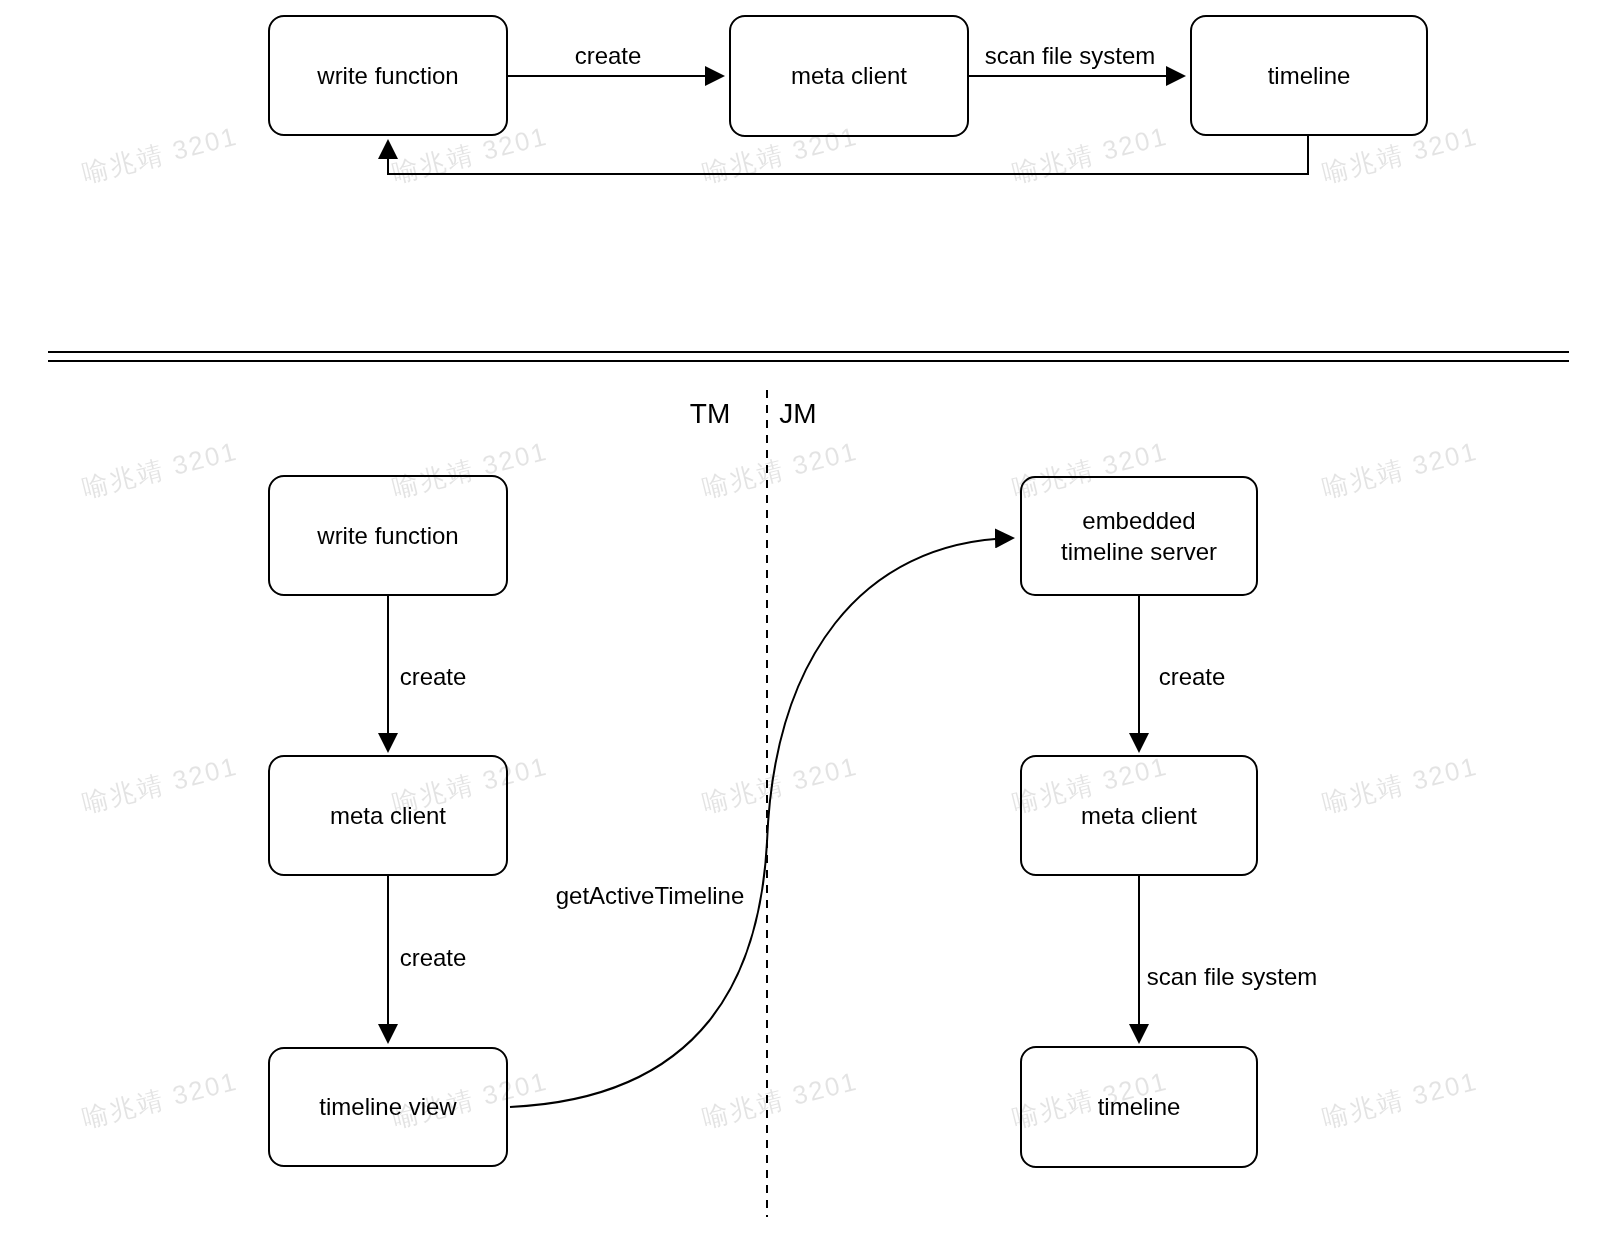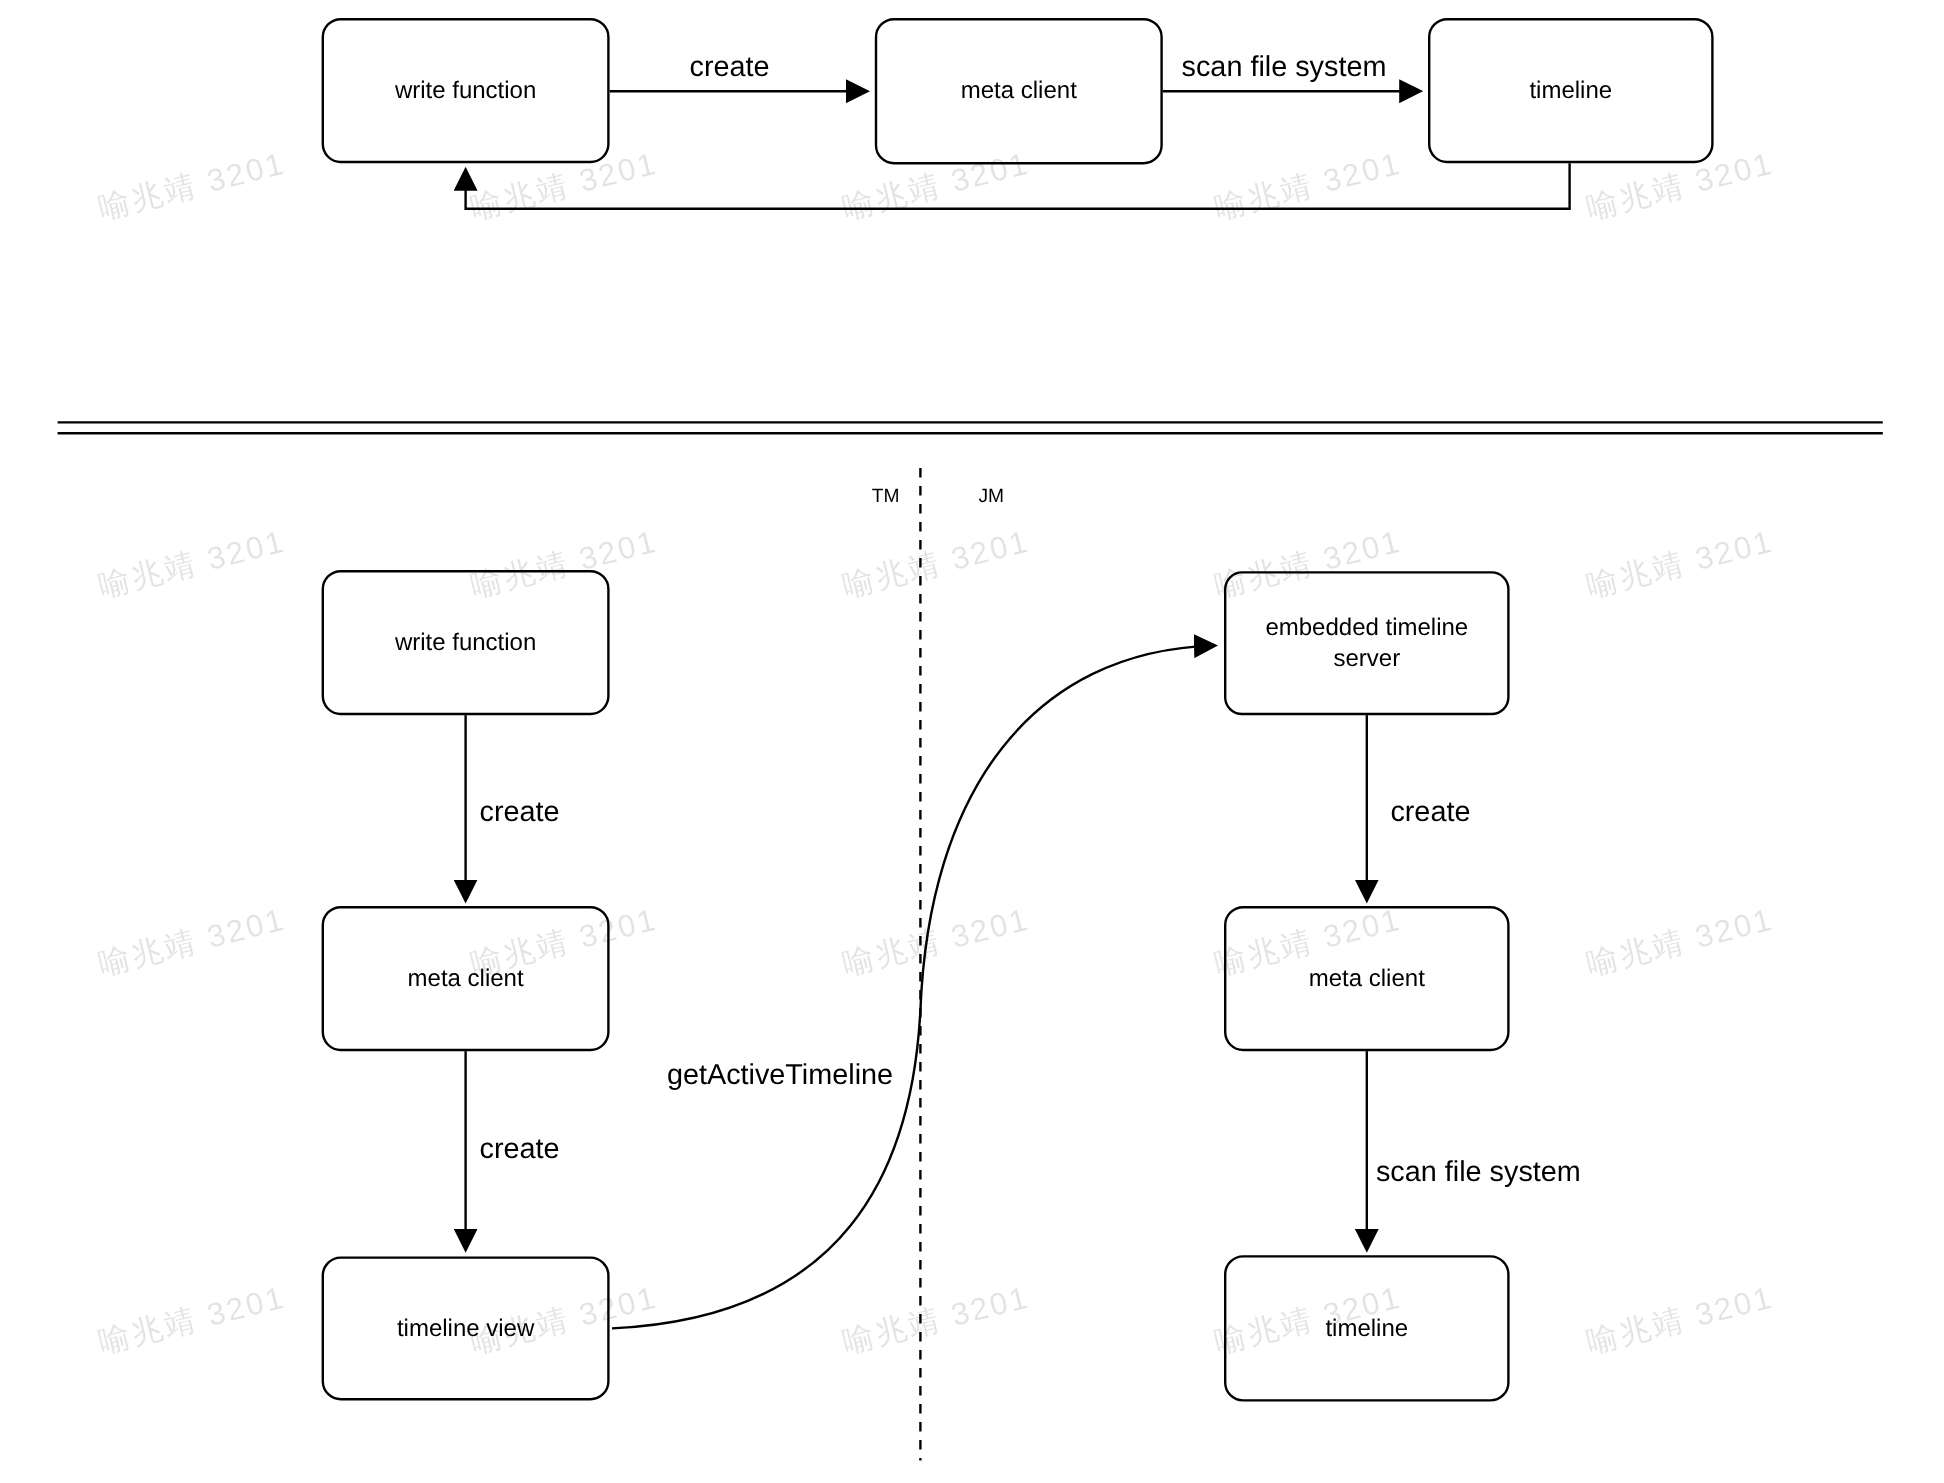--- a/index.html
+++ b/index.html
@@ -20,39 +20,38 @@
   .node {
     position: absolute;
     box-sizing: border-box;
     border: 2px solid #000000;
     border-radius: 16px;
     background: #ffffff;
     display: flex;
     align-items: center;
     justify-content: center;
     text-align: center;
-    font-size: 20px;
+    font-size: 24px;
     line-height: 1.3;
     padding: 8px 18px;
     z-index: 2;
   }
   .edge-label {
     position: absolute;
     transform: translate(-50%, -50%);
     font-size: 24px;
     white-space: nowrap;
     z-index: 3;
   }
   .lane-label {
     position: absolute;
     transform: translate(-50%, -50%);
-    font-size: 16px;
+    font-size: 28px;
     white-space: nowrap;
     z-index: 3;
-    margin-left: 28px;
   }
   .watermark-layer {
     position: absolute;
     left: 0; top: 0;
     width: 100%; height: 100%;
     z-index: 10;
     pointer-events: none;
   }
   .watermark-layer span {
     position: absolute;

